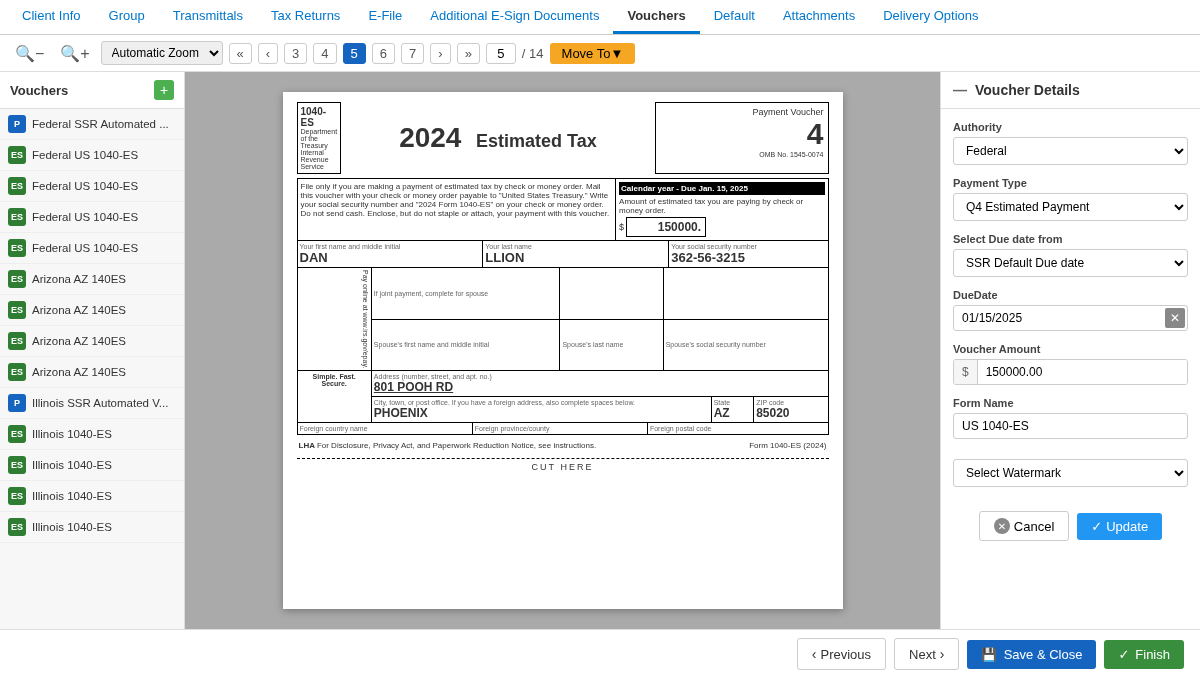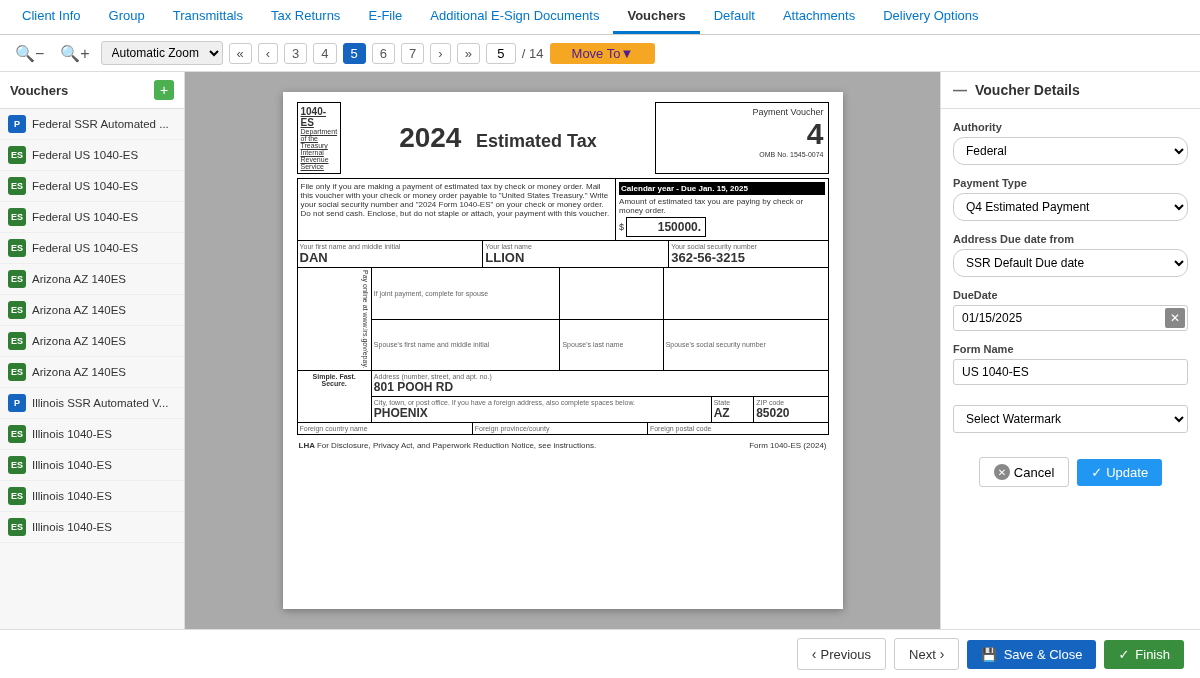--- a/index.html
+++ b/index.html
@@ -10,21 +10,21 @@
     .top-nav-tab { padding: 8px 14px; cursor: pointer; font-size: 13px; color: #0077cc; border-bottom: 3px solid transparent; white-space: nowrap; }
     .top-nav-tab.active { color: #333; border-bottom: 3px solid #0077cc; font-weight: bold; }
 
     
     .toolbar { display: flex; align-items: center; background: #fff; border-bottom: 1px solid #ddd; padding: 6px 10px; gap: 6px; flex-shrink: 0; }
     .toolbar-btn { background: none; border: none; cursor: pointer; font-size: 16px; color: #555; padding: 2px 5px; }
     .zoom-select { border: 1px solid #ccc; border-radius: 3px; padding: 3px 6px; font-size: 12px; }
     .nav-btn { background: none; border: 1px solid #ccc; border-radius: 3px; padding: 2px 7px; cursor: pointer; font-size: 13px; color: #555; }
     .page-input { width: 30px; border: 1px solid #ccc; border-radius: 3px; text-align: center; padding: 2px; font-size: 13px; }
     .page-total { font-size: 13px; color: #555; }
-    .move-to-btn { background: #f5a623; border: none; border-radius: 3px; padding: 3px 22px; color: #4c1d95; cursor: pointer; font-size: 13px; }
+    .move-to-btn { background: #f5a623; border: none; border-radius: 3px; padding: 3px 12px; color: #000000; cursor: pointer; font-size: 13px; }
 
     
     .main { display: flex; flex: 1; overflow: hidden; }
 
     
     .sidebar { width: 185px; background: #f7f7f7; border-right: 1px solid #ddd; overflow-y: auto; flex-shrink: 0; }
     .sidebar-header { display: flex; justify-content: space-between; align-items: center; padding: 8px 10px; font-weight: bold; font-size: 13px; border-bottom: 1px solid #ddd; background: #fff; }
     .sidebar-add-btn { background: #4caf50; border: none; border-radius: 3px; color: #fff; width: 20px; height: 20px; cursor: pointer; font-size: 14px; display: flex; align-items: center; justify-content: center; }
     .sidebar-item { display: flex; align-items: center; padding: 6px 8px; border-bottom: 1px solid #eee; cursor: pointer; font-size: 12px; color: #333; }
     .item-icon { width: 18px; height: 18px; border-radius: 3px; margin-right: 6px; flex-shrink: 0; display: flex; align-items: center; justify-content: center; font-size: 9px; font-weight: bold; color: #fff; }
@@ -40,21 +40,21 @@
     .form-1040es { padding: 10px 14px; font-size: 9px; }
     .cut-here { text-align: center; font-size: 9px; margin: 6px 0; border-top: 1px dashed #000; padding-top: 3px; letter-spacing: 2px; }
 
     
     .right-panel { width: 260px; background: #fff; border-left: 1px solid #ddd; overflow-y: auto; flex-shrink: 0; padding: 0; }
     .panel-header { display: flex; align-items: center; padding: 10px 12px; border-bottom: 1px solid #ddd; font-weight: bold; font-size: 14px; }
     .panel-header-icon { margin-right: 8px; color: #666; cursor: pointer; }
     .panel-body { padding: 12px; }
     .field-group { margin-bottom: 12px; }
     .field-label { font-size: 11px; font-weight: bold; color: #444; margin-bottom: 4px; }
-    .field-select { width: 100%; border: 1px solid #ccc; border-radius: 11px; padding: 5px 8px; font-size: 12px; background: #fff; }
+    .field-select { width: 100%; border: 1px solid #ccc; border-radius: 3px; padding: 5px 8px; font-size: 12px; background: #fff; }
     .field-input { width: 100%; border: 1px solid #ccc; border-radius: 3px; padding: 5px 8px; font-size: 12px; }
     .field-input-with-clear { display: flex; align-items: center; border: 1px solid #ccc; border-radius: 3px; }
     .field-input-with-clear input { flex: 1; border: none; outline: none; padding: 5px 8px; font-size: 12px; }
     .field-clear-btn { background: #888; border: none; color: #fff; width: 20px; height: 20px; cursor: pointer; font-size: 12px; display: flex; align-items: center; justify-content: center; flex-shrink: 0; margin: 2px; border-radius: 2px; }
     .voucher-amount-row { display: flex; align-items: center; border: 1px solid #ccc; border-radius: 3px; overflow: hidden; }
     .dollar-sign { background: #f5f5f5; border-right: 1px solid #ccc; padding: 5px 8px; font-size: 12px; color: #666; }
     .voucher-amount-input { flex: 1; border: none; outline: none; padding: 5px 8px; font-size: 12px; }
     .panel-actions { display: flex; align-items: center; justify-content: center; gap: 8px; padding: 12px; }
     .cancel-btn { display: flex; align-items: center; gap: 4px; background: none; border: 1px solid #ccc; border-radius: 3px; padding: 6px 14px; cursor: pointer; font-size: 13px; }
     .cancel-icon { background: #888; color: #fff; border-radius: 50%; width: 16px; height: 16px; display: flex; align-items: center; justify-content: center; font-size: 10px; }
@@ -174,21 +174,21 @@
     </div>
   </div>
 
   <div class="doc-viewer">
     <div class="doc-page">
       <div class="form-1040es">
 
         <table style="width:100%;border-collapse:collapse;font-size:9px;margin-bottom:4px;">
           <tbody>
               <tr>
-            <td style="width:40px;vertical-align:top;font-size:8px;border:1px solid #000;padding:3px;text-decoration:underline;">
+            <td style="width:40px;vertical-align:top;font-size:8px;border:1px solid #000;padding:3px;">
               <div style="font-weight:bold;font-size:10px;">1040-ES</div>
               <div style="font-size:7px;">Department of the Treasury<br>Internal Revenue Service</div>
             </td>
             <td style="text-align:center;vertical-align:middle;padding:0 10px;">
               <span style="font-size:28px;font-weight:bold;">2024</span>
               <span style="font-size:18px;font-weight:bold;margin-left:12px;">Estimated Tax</span>
             </td>
             <td style="border:1px solid #000;padding:4px;text-align:right;min-width:120px;vertical-align:top;">
               <div style="font-size:9px;">Payment Voucher</div>
               <div style="display:flex;align-items:center;justify-content:flex-end;gap:4px;">
@@ -264,21 +264,21 @@
           </table>
 
         <table style="width:100%;border-collapse:collapse;font-size:8px;margin-top:-1px;">
           <tbody>
               <tr>
             <td style="border:1px solid #000;padding:2px;width:14%;font-size:7px;text-align:center;vertical-align:top;" rowspan="2">
               <div style="font-weight:bold;">Simple. Fast. Secure.</div>
             </td>
             <td style="border:1px solid #000;padding:2px;" colspan="3">
               <div style="font-size:7px;color:#666;">Address (number, street, and apt. no.)</div>
-              <div style="font-size:12px;font-weight:bold;">801 POOH RD</div>
+              <div style="font-size:12px;font-weight:bold;text-decoration:underline;">801 POOH RD</div>
             </td>
           </tr>
           <tr>
             <td style="border:1px solid #000;padding:2px;" colspan="1">
               <div style="font-size:7px;color:#666;">City, town, or post office. If you have a foreign address, also complete spaces below.</div>
               <div style="font-size:12px;font-weight:bold;">PHOENIX</div>
             </td>
             <td style="border:1px solid #000;padding:2px;width:8%;">
               <div style="font-size:7px;color:#666;">State</div>
               <div style="font-size:12px;font-weight:bold;">AZ</div>
@@ -312,20 +312,21 @@
               <tr>
             <td style="padding:2px;">
               <span style="font-weight:bold;">LHA </span>
               <span>For Disclosure, Privacy Act, and Paperwork Reduction Notice, see instructions.</span>
             </td>
             <td style="padding:2px;text-align:right;">Form 1040-ES (2024)</td>
           </tr>
         </tbody>
           </table>
 
+        <div class="cut-here">CUT HERE</div>
       </div>
     </div>
   </div>
 
   <div class="right-panel">
     <div class="panel-header">
       <span class="panel-header-icon">—</span>
       <span>Voucher Details</span>
     </div>
     <div class="panel-body">
@@ -338,34 +339,41 @@
       </div>
 
       <div class="field-group">
         <div class="field-label">Payment Type</div>
         <select class="field-select">
           <option>Q4 Estimated Payment</option>
         </select>
       </div>
 
       <div class="field-group">
-        <div class="field-label">Address Due date from</div>
+        <div class="field-label">Select Due date from</div>
         <select class="field-select">
           <option>SSR Default Due date</option>
         </select>
       </div>
 
       <div class="field-group">
         <div class="field-label">DueDate</div>
         <div class="field-input-with-clear">
           <input type="text" class="field-input" style="border: none; outline: none; padding: 5px 8px; font-size: 12px;" value="01/15/2025">
           <button class="field-clear-btn">✕</button>
         </div>
       </div>
 
+      <div class="field-group">
+        <div class="field-label">Voucher Amount</div>
+        <div class="voucher-amount-row">
+          <span class="dollar-sign">$</span>
+          <input type="text" class="voucher-amount-input" value="150000.00" style="">
+        </div>
+      </div>
 
       <div class="field-group">
         <div class="field-label">Form Name</div>
         <input type="text" class="field-input" value="US 1040-ES" style="">
       </div>
 
       <div class="field-group">
         <select class="watermark-select">
           <option>Select Watermark</option>
         </select>

